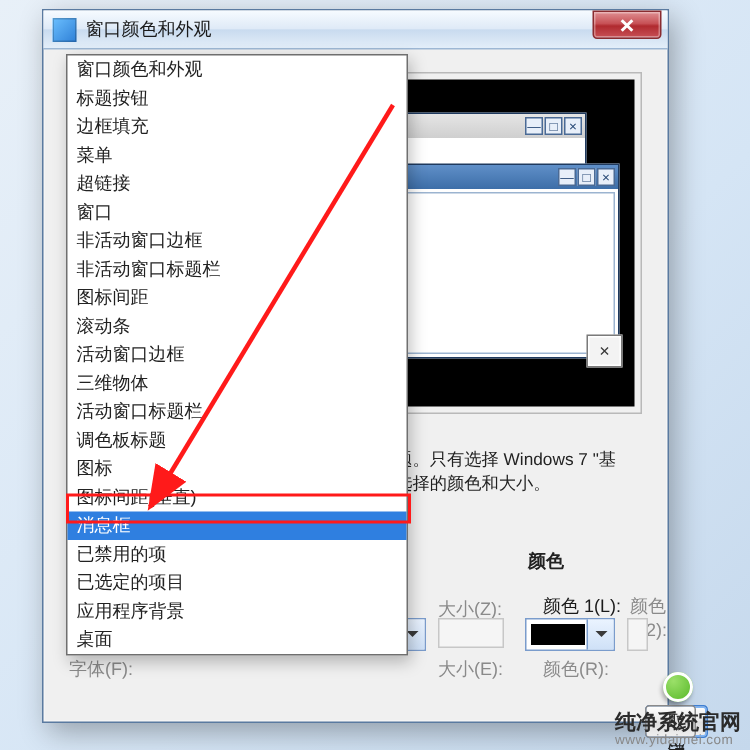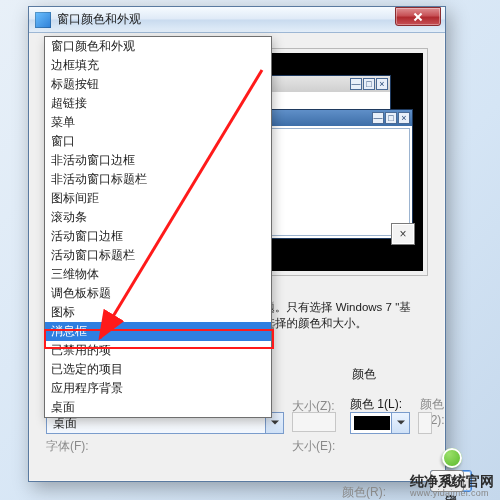--- a/index.html
+++ b/index.html
@@ -145,67 +145,68 @@
           <div class="mini-body"></div>
         </div>
 
         <div class="mini-x-btn">×</div>
       </div>
     </div>
 
     <div class="hint-line" style="top:266px;">主题。只有选择 Windows 7 "基</div>
     <div class="hint-line" style="top:282px;">处选择的颜色和大小。</div>
 
-    <div class="hdr" style="left:322px; top:332px; font-size:12px;">颜色</div>
+    <div class="hdr" style="left:322px; top:332px; font-size:12px;font-weight:bold;">颜色</div>
 
     <div class="right-label dim" style="top:364px; left:262px;">大小(Z):</div>
-    <div class="right-label" style="top:362px; left:320px;">颜色 1(L):</div>
+    <div class="right-label" style="top:362px; left:332px;">颜色 1(L):</div>
     <div class="right-label dim" style="top:362px; left:390px;">颜色 2(2):</div>
 
     <div class="combo">
       <div class="combo-text">桌面</div>
       <div class="combo-dd"></div>
     </div>
 
     <div class="field sm" style="left:262px; top:378px;"></div>
 
     <div class="color-combo">
       <div class="color-swatch"></div>
       <div class="combo-dd"></div>
     </div>
 
     <div class="field" style="left:388px; top:378px; width:14px; height:22px;"></div>
 
     <div class="right-label dim" style="top:404px; left:16px;">字体(F):</div>
     <div class="right-label dim" style="top:404px; left:262px;">大小(E):</div>
-    <div class="right-label dim" style="top:404px; left:312px;margin-top:46px;">颜色(R):</div>
+    <div class="right-label dim" style="top:404px; left:332px;">颜色(R):</div>
 
     <div class="btn-row">
       <div class="btn primary">确定</div>
       <div class="btn" style="padding-right:6px;">取消</div>
     </div>
   </div>
 </div>
 
 <div class="dropdown" id="dd">
     <div class="dd-item">窗口颜色和外观</div>
+    <div class="dd-item">标题按钮</div>
     <div class="dd-item">边框填充</div>
-    <div class="dd-item">标题按钮</div>
+    <div class="dd-item">菜单</div>
     <div class="dd-item">超链接</div>
-    <div class="dd-item">菜单</div>
     <div class="dd-item">窗口</div>
     <div class="dd-item">非活动窗口边框</div>
     <div class="dd-item">非活动窗口标题栏</div>
     <div class="dd-item">图标间距</div>
     <div class="dd-item">滚动条</div>
     <div class="dd-item">活动窗口边框</div>
+    <div class="dd-item">三维物体</div>
     <div class="dd-item">活动窗口标题栏</div>
-    <div class="dd-item">三维物体</div>
     <div class="dd-item">调色板标题</div>
     <div class="dd-item">图标</div>
+    <div class="dd-item">图标间距(垂直)</div>
     <div class="dd-item highlight">消息框</div>
     <div class="dd-item">已禁用的项</div>
     <div class="dd-item">已选定的项目</div>
     <div class="dd-item">应用程序背景</div>
     <div class="dd-item">桌面</div>
   </div>
 
 <div class="anno-box"></div>
 <svg class="arrow-svg">
   <defs>

